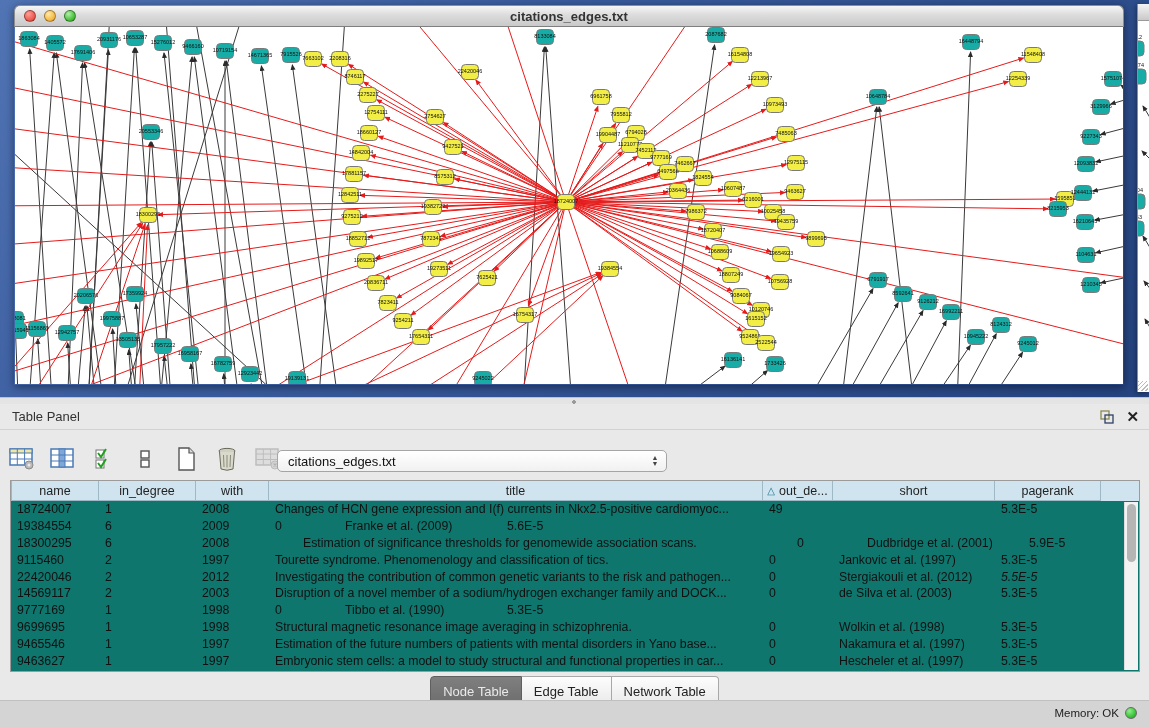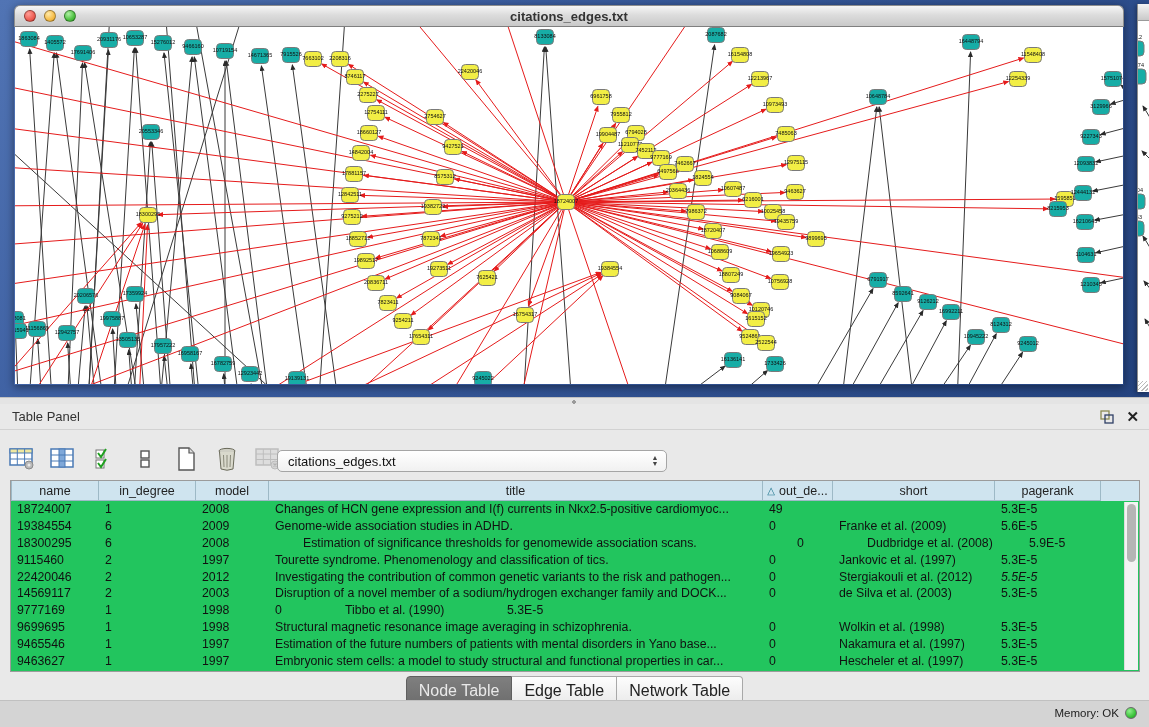--- a/index.html
+++ b/index.html
@@ -61,39 +61,39 @@
     font-family:"Liberation Serif",serif; }
   .combo { position:absolute; left:277px; top:46px; width:390px; height:22px;
     border:1px solid #a5a5a5; border-radius:5px;
     background:linear-gradient(#ffffff,#f1f1f1); display:flex; align-items:center; }
   .combo-value { margin-left:10px; font-size:13px; color:#111; flex:1;
     white-space:nowrap; overflow:hidden; }
   .combo-arrows { width:18px; text-align:center; color:#444; font-size:7px;
     line-height:6px; padding-right:4px; }
 
   .tbl-container { position:absolute; left:10px; top:76px; width:1130px; height:192px;
-    background:#22c55e; border:1px solid #9b9b9b; overflow:hidden; }
+    background:#0f766e; border:1px solid #9b9b9b; overflow:hidden; }
   .tbl-header { display:flex; height:20px; background:#cfe4ef; }
   .th { border-right:1px solid #9db9c6; border-bottom:1px solid #9db9c6;
     font-size:12.5px; color:#222; display:flex; align-items:center;
     justify-content:center; gap:4px; overflow:hidden; white-space:nowrap; }
   .th:first-child { border-left:1px solid #9db9c6; }
   .sort-glyph { color:#20768e; font-size:10px; }
   .tbl-body { position:relative; }
   .tr { display:flex; height:16.8px; }
   .td { font-size:12.3px; color:#111; padding-left:6px; display:flex;
     align-items:center; overflow:hidden; white-space:nowrap; }
   .vscroll { position:absolute; right:1px; top:21px; width:14px; height:168px;
     background:#f3f3f3; border-left:1px solid #ddd; }
   .vthumb { position:absolute; left:2px; top:2px; width:9px; height:58px;
     background:#b5b5b5; border-radius:5px; }
 
   .tab-row { position:absolute; left:0; right:0; top:272px; display:flex;
     justify-content:center; }
-  .tab { height:30px; padding:0 12px; font-size:16px; display:flex;
+  .tab { height:30px; padding:0 12px; font-size:13px; display:flex;
     align-items:center; border:1px solid #a8a8a8; background:linear-gradient(#fdfdfd,#e9e9e9);
     color:#222; }
   .tab.active { background:linear-gradient(#7f7f7f,#6d6d6d); color:#e9e9e9;
     border-color:#5f5f5f; }
   .tab:first-child { border-radius:4px 0 0 4px; }
   .tab:last-child { border-radius:0 4px 4px 0; }
   .tab + .tab { border-left:none; }
 
   
   .statusbar { position:absolute; left:0; top:700px; width:1149px; height:27px;
@@ -845,21 +845,21 @@
 
   <div class="tbl-container">
     <div class="tbl-header" id="tbl-header">
         <div class="th" style="width: 88px;">
           <span>name</span>
         </div>
         <div class="th" style="width: 97px;">
           <span>in_degree</span>
         </div>
         <div class="th" style="width: 73px;">
-          <span>model</span>
+          <span>with</span>
         </div>
         <div class="th" style="width: 494px;">
           <span>title</span>
         </div>
         <div class="th" style="width: 70px;">
           <span class="sort-glyph">△</span>
           <span>out_de...</span>
         </div>
         <div class="th" style="width: 162px;">
           <span>short</span>
@@ -875,32 +875,31 @@
           <div class="td" style="width: 73px;">2008</div>
           <div class="td" style="width: 494px;">Changes of HCN gene expression and I(f) currents in Nkx2.5-positive cardiomyoc...</div>
           <div class="td" style="width: 70px;">49</div>
           <div class="td" style="width: 162px; margin-top: 24px;">Yano et al. (2008)</div>
           <div class="td" style="width: 106px;">5.3E-5</div>
         </div>
         <div class="tr">
           <div class="td" style="width: 88px;">19384554</div>
           <div class="td" style="width: 97px;">6</div>
           <div class="td" style="width: 73px;">2009</div>
-          <div class="td" style="width: 494px;">Genome-wide association studies in ADHD.</div>
           <div class="td" style="width: 70px;">0</div>
           <div class="td" style="width: 162px;">Franke et al. (2009)</div>
           <div class="td" style="width: 106px;">5.6E-5</div>
         </div>
         <div class="tr">
           <div class="td" style="width: 88px;">18300295</div>
           <div class="td" style="width: 97px;">6</div>
           <div class="td" style="width: 73px;">2008</div>
           <div class="td" style="width: 494px; margin-left: 28px;">Estimation of significance thresholds for genomewide association scans.</div>
           <div class="td" style="width: 70px;">0</div>
-          <div class="td" style="width: 162px;">Dudbridge et al. (2008)</div>
+          <div class="td" style="width: 162px;">Dudbridge et al. (2001)</div>
           <div class="td" style="width: 106px;">5.9E-5</div>
         </div>
         <div class="tr">
           <div class="td" style="width: 88px;">9115460</div>
           <div class="td" style="width: 97px;">2</div>
           <div class="td" style="width: 73px;">1997</div>
           <div class="td" style="width: 494px;">Tourette syndrome. Phenomenology and classification of tics.</div>
           <div class="td" style="width: 70px;">0</div>
           <div class="td" style="width: 162px;">Jankovic et al. (1997)</div>
           <div class="td" style="width: 106px;">5.3E-5</div>

